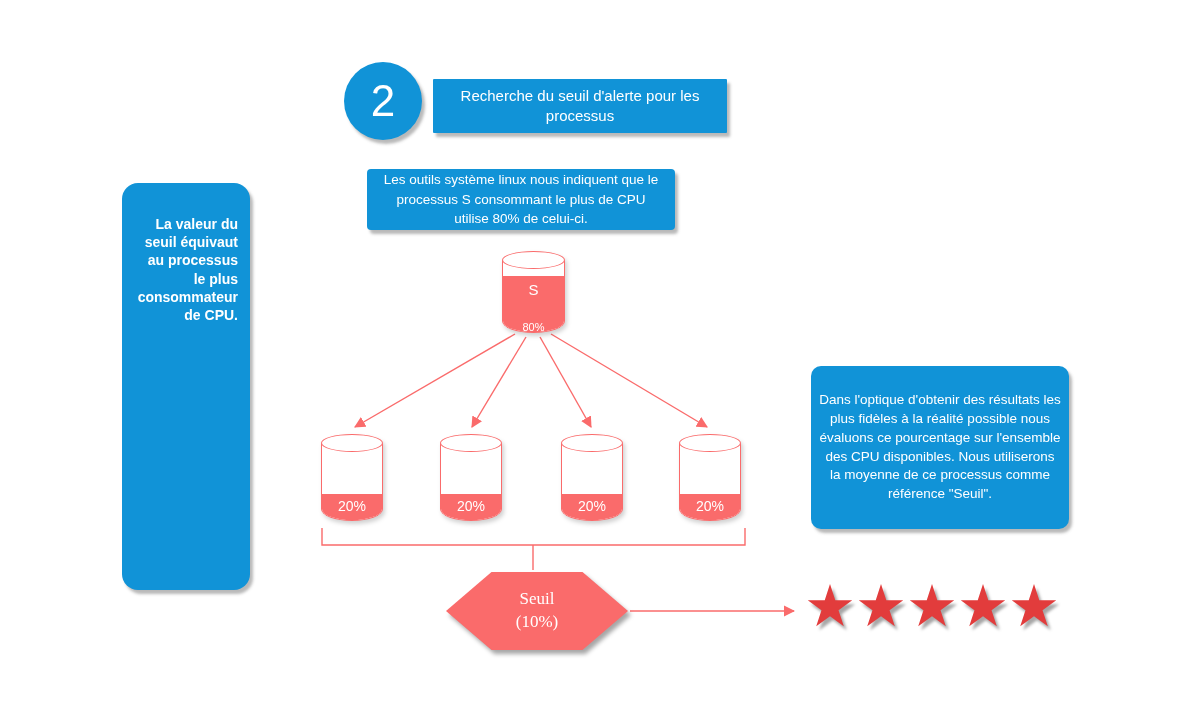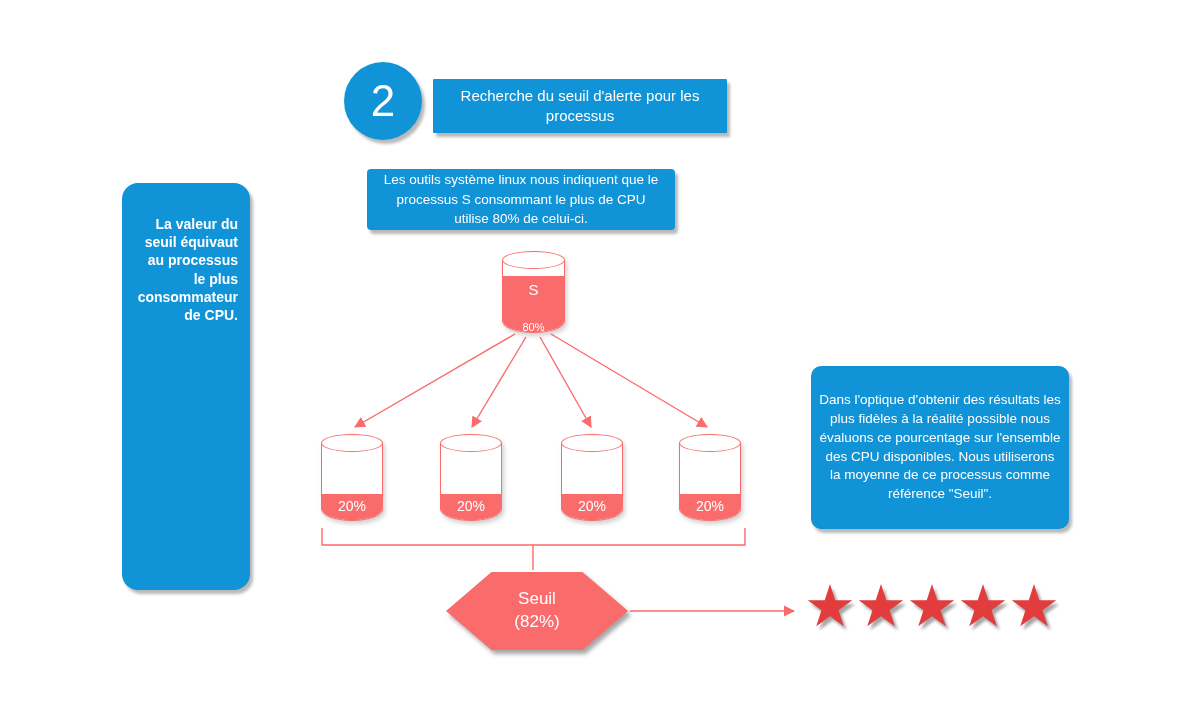--- a/index.html
+++ b/index.html
@@ -72,21 +72,21 @@
   }
   .cyl-c1 { left:321px; } .cyl-c2 { left:440px; } .cyl-c3 { left:561px; } .cyl-c4 { left:679px; }
 
   
   .hex-wrap { position:absolute; left:446px; top:572px; z-index:2;
     filter:drop-shadow(3px 4px 2px rgba(0,0,0,.35)); }
   .hexagon {
     width:182px; height:78px; background:var(--salmon,#fa6b6b);
     clip-path:polygon(25% 0, 75% 0, 100% 50%, 75% 100%, 25% 100%, 0 50%);
     display:flex; flex-direction:column; align-items:center; justify-content:center;
-    color:#ffffff; font-size:17px; line-height:1.35;
+    color:#ffffff; font-size:17px; line-height:1.35;font-family:Liberation Serif, serif;
   }
 
   
   .stars { position:absolute; left:804px; top:572px; display:flex; z-index:2; }
   .star {
     flex:none; width:51px; text-align:center; font-size:58px; line-height:68px;
     color:var(--star_red,#e23c3c); text-shadow:3px 4px 3px rgba(0,0,0,.35);
   }
 </style>
 </head>
@@ -162,21 +162,21 @@
     <div class="cyl-body">
       <div class="cyl-fill"></div>
     </div>
     <div class="cyl-top"></div>
     <div class="cyl-value">20%</div>
   </div>
 
   <div class="hex-wrap">
     <div class="hexagon">
       <span>Seuil</span>
-      <span>(82%)</span>
+      <span>(10%)</span>
     </div>
   </div>
 
   <div class="stars">
     <span class="star">★</span>
     <span class="star">★</span>
     <span class="star">★</span>
     <span class="star">★</span>
     <span class="star">★</span>
   </div>

